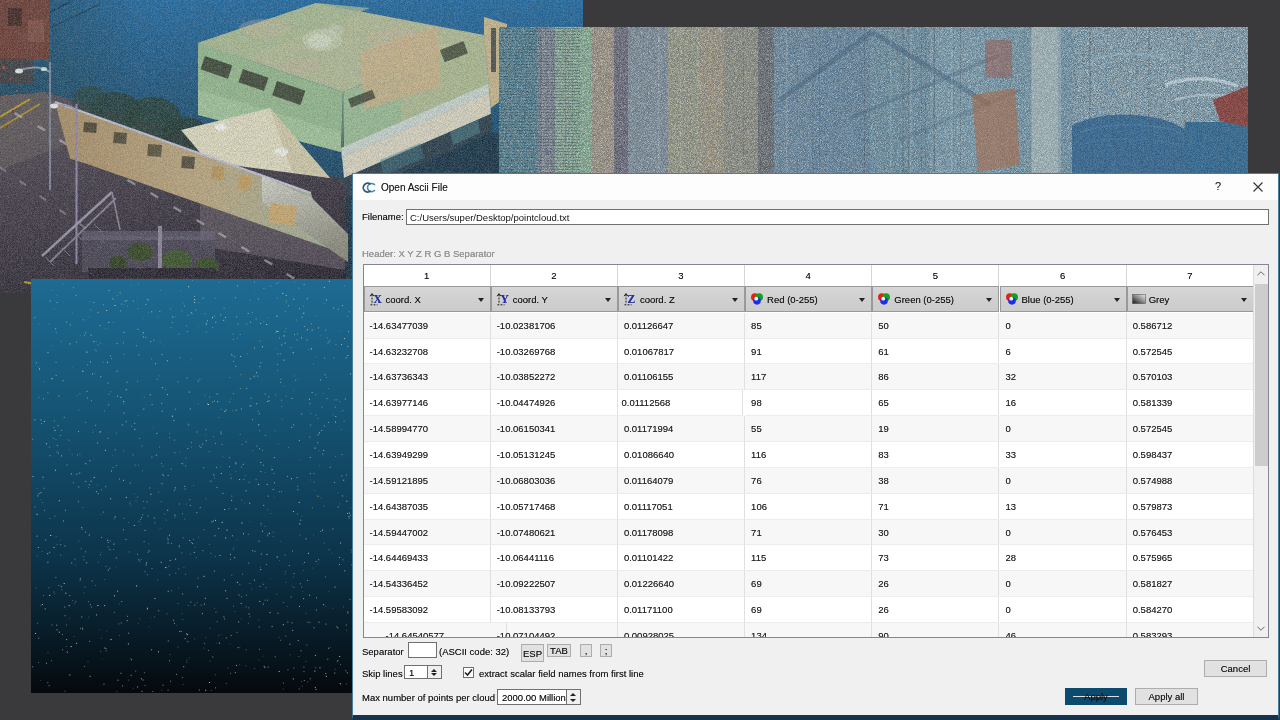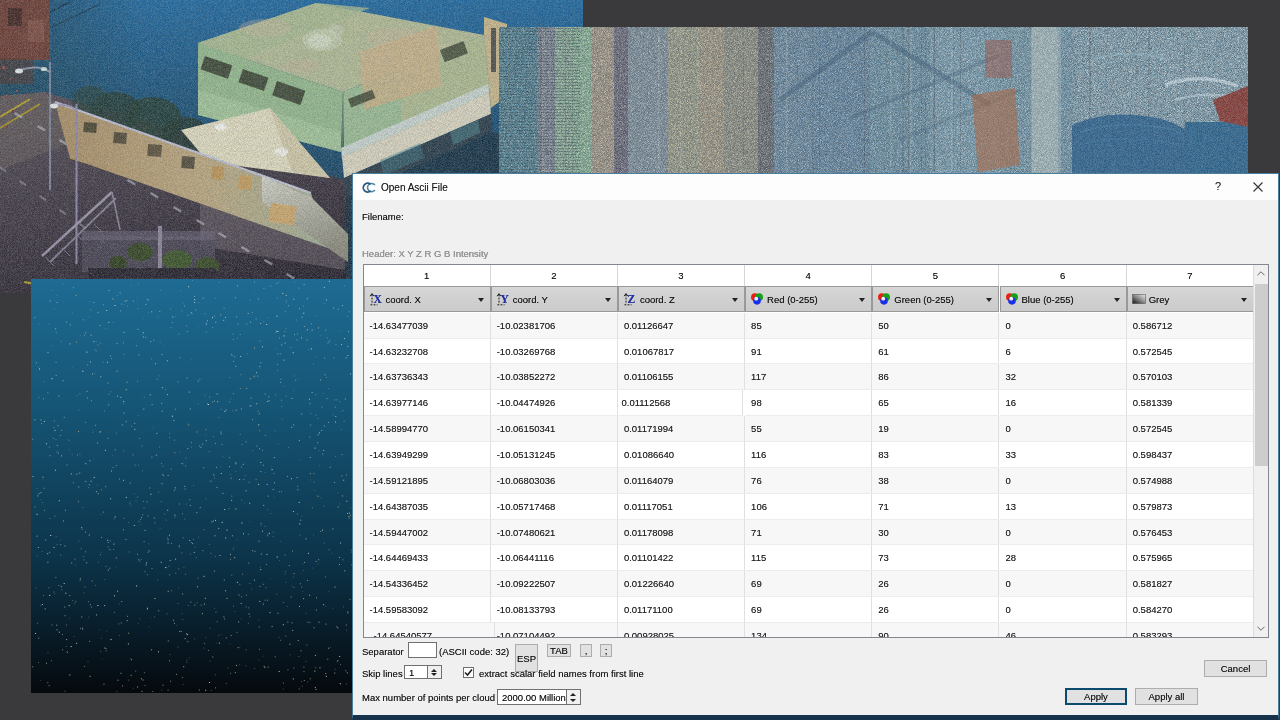--- a/index.html
+++ b/index.html
@@ -15,21 +15,21 @@
 .combo{position:absolute;top:21px;width:127.2px;height:26px;background:linear-gradient(#d6d6d6,#cbcbcb);border:1px solid #999;display:flex;align-items:center;padding-left:4px;font-size:9.5px}
 .combo span{white-space:nowrap}
 .dar{position:absolute;right:6px;top:10.5px;width:0;height:0;border-left:3.6px solid transparent;border-right:3.6px solid transparent;border-top:4.5px solid #222}
 .tr{position:absolute;left:0;width:890px;height:25.85px}
 .td{position:absolute;top:0;width:127.2px;height:25.85px;line-height:25.85px;padding-left:6px;border-right:1px solid #e0e0e0;border-bottom:1px solid #ececec;font-size:9.5px;color:#222;overflow:hidden}
 #sbar{position:absolute;right:0;top:0;width:15px;height:372px;background:#f0f0f0;border-left:1px solid #dcdcdc}
 .sarr{position:absolute;left:0;width:14px;height:16px;background:#f0f0f0;display:flex;align-items:center;justify-content:center}
 #sthumb{position:absolute;left:1px;top:19px;width:13px;height:182px;background:#cdcdcd}
 .box{position:absolute;background:#fff;border:1px solid #707070;font-size:9.5px;display:flex;align-items:center}
 .btn{position:absolute;background:#e1e1e1;border:1px solid #adadad;font-size:9.5px;display:flex;align-items:center;justify-content:center}
-#apply{border:2px solid #0c4a6e}
+#apply{border:8px solid #0c4a6e}
 .spin{position:absolute;width:13.5px;border:1px solid #707070;border-left:none;background:#f0f0f0}
 .su,.sd{position:absolute;left:3px;width:0;height:0;border-left:3.2px solid transparent;border-right:3.2px solid transparent}
 .su{top:2.5px;border-bottom:3.8px solid #222}
 .sd{bottom:2.5px;border-top:3.8px solid #222}
 #chk{position:absolute;left:110px;top:467px;width:11px;height:11px;background:#fff;border:1px solid #707070}
 </style></head>
 <body>
 <div id="wrap">
 <svg width="1280" height="720" viewBox="0 0 1280 720" style="position:absolute;left:0;top:0">
 <defs>
@@ -2398,21 +2398,22 @@
 <path d="M8.6 3.3 A4.4 4.4 0 1 0 8.6 9.9" stroke="#2a5a7e" stroke-width="1.8" fill="none"></path>
 </svg>
         <span id="ttext">Open Ascii File</span>
    <span id="qmark">?</span>
    <svg id="xmark" width="10" height="10" viewBox="0 0 10 10">
           <path d="M0.5 0.5 L9.5 9.5 M9.5 0.5 L0.5 9.5" stroke="#333" stroke-width="1.1"></path>
         </svg>
  </div>
  <div id="body">
   <div class="lbl" style="left:9px;top:11px">Filename:</div>
-  <div class="lbl" style="left:9px;top:48px;color:#9a9a9a">Header: X Y Z R G B Intensity</div>
+  <input id="fname" value="C:/Users/super/Desktop/pointcloud.txt" readonly="" style="">
+  <div class="lbl" style="left:9px;top:48px;color:#9a9a9a">Header: X Y Z R G B Separator</div>
   <div id="tbl">
     <div class="hnum" style="left:0.0px">1</div>
 <div class="combo" style="left:0.0px">
             <svg width="14" height="15" viewBox="0 0 14 15" style="margin-right:3px;flex:none">
 <path d="M3 2.5 L3 12" stroke="#111" stroke-width="1" stroke-dasharray="1.8 1.3" fill="none"></path>
 <path d="M1.2 4.2 L3 1.6 L4.8 4.2" stroke="#111" stroke-width="1" fill="none"></path>
 <path d="M1.5 12.8 L8.5 12.8" stroke="#111" stroke-width="1" stroke-dasharray="1.8 1.3" fill="none"></path>
 <text x="4.6" y="11.3" font-family="Liberation Serif" font-weight="bold" font-size="11.5" fill="#2230b0">X</text>
 </svg>
             <span>coord. X</span>
@@ -2590,21 +2591,21 @@
           <div class="tr" style="top:332.1px;background:#ffffff">
             <div class="td" style="left:0.0px">-14.59583092</div>
             <div class="td" style="left:127.2px">-10.08133793</div>
             <div class="td" style="left:254.4px">0.01171100</div>
             <div class="td" style="left:381.6px">69</div>
             <div class="td" style="left:508.8px">26</div>
             <div class="td" style="left:636.0px">0</div>
             <div class="td" style="left:763.2px">0.584270</div>
           </div>
           <div class="tr" style="top:357.9px;background:#f7f7f7">
-            <div class="td" style="left:4px">-14.64540577</div>
+            <div class="td" style="left:16px">-14.64540577</div>
             <div class="td" style="left:127.2px">-10.07104492</div>
             <div class="td" style="left:254.4px">0.00928025</div>
             <div class="td" style="left:381.6px">134</div>
             <div class="td" style="left:508.8px">90</div>
             <div class="td" style="left:636.0px">46</div>
             <div class="td" style="left:763.2px">0.583293</div>
           </div>
     <div id="sbar">
       <div class="sarr" style="top:0">
               <svg width="8" height="5" viewBox="0 0 9 5">
@@ -2615,21 +2616,21 @@
       <div class="sarr" style="bottom:1px">
               <svg width="8" height="5" viewBox="0 0 9 5">
                 <path d="M0.5 0.5 L4.5 4.5 L8.5 0.5" stroke="#555" fill="none"></path>
               </svg>
             </div>
     </div>
   </div>
   <div class="lbl" style="left:9px;top:446px">Separator</div>
   <div class="box" style="left:55px;top:442px;width:29px;height:16px"></div>
   <div class="lbl" style="left:86px;top:446px">(ASCII code: 32)</div>
-  <div class="btn" style="left:162px;top:444px;width:23px;height:28px">ESP</div>
+  <div class="btn" style="left:168px;top:444px;width:23px;height:18px">ESP</div>
   <div class="btn" style="left:194px;top:444px;width:24px;height:13px">TAB</div>
   <div class="btn" style="left:227px;top:444px;width:12px;height:13px">,</div>
   <div class="btn" style="left:247px;top:444px;width:12px;height:13px">;</div>
   <div class="lbl" style="left:9px;top:468px">Skip lines</div>
   <div class="box" style="left:51px;top:465px;width:24px;height:14px;padding-left:4px">1</div>
   <div class="spin" style="left:75px;top:465px;height:14px">
           <span class="su"></span>
           <span class="sd"></span>
         </div>
   <div id="chk"><svg width="9" height="9" viewBox="0 0 9 9">

